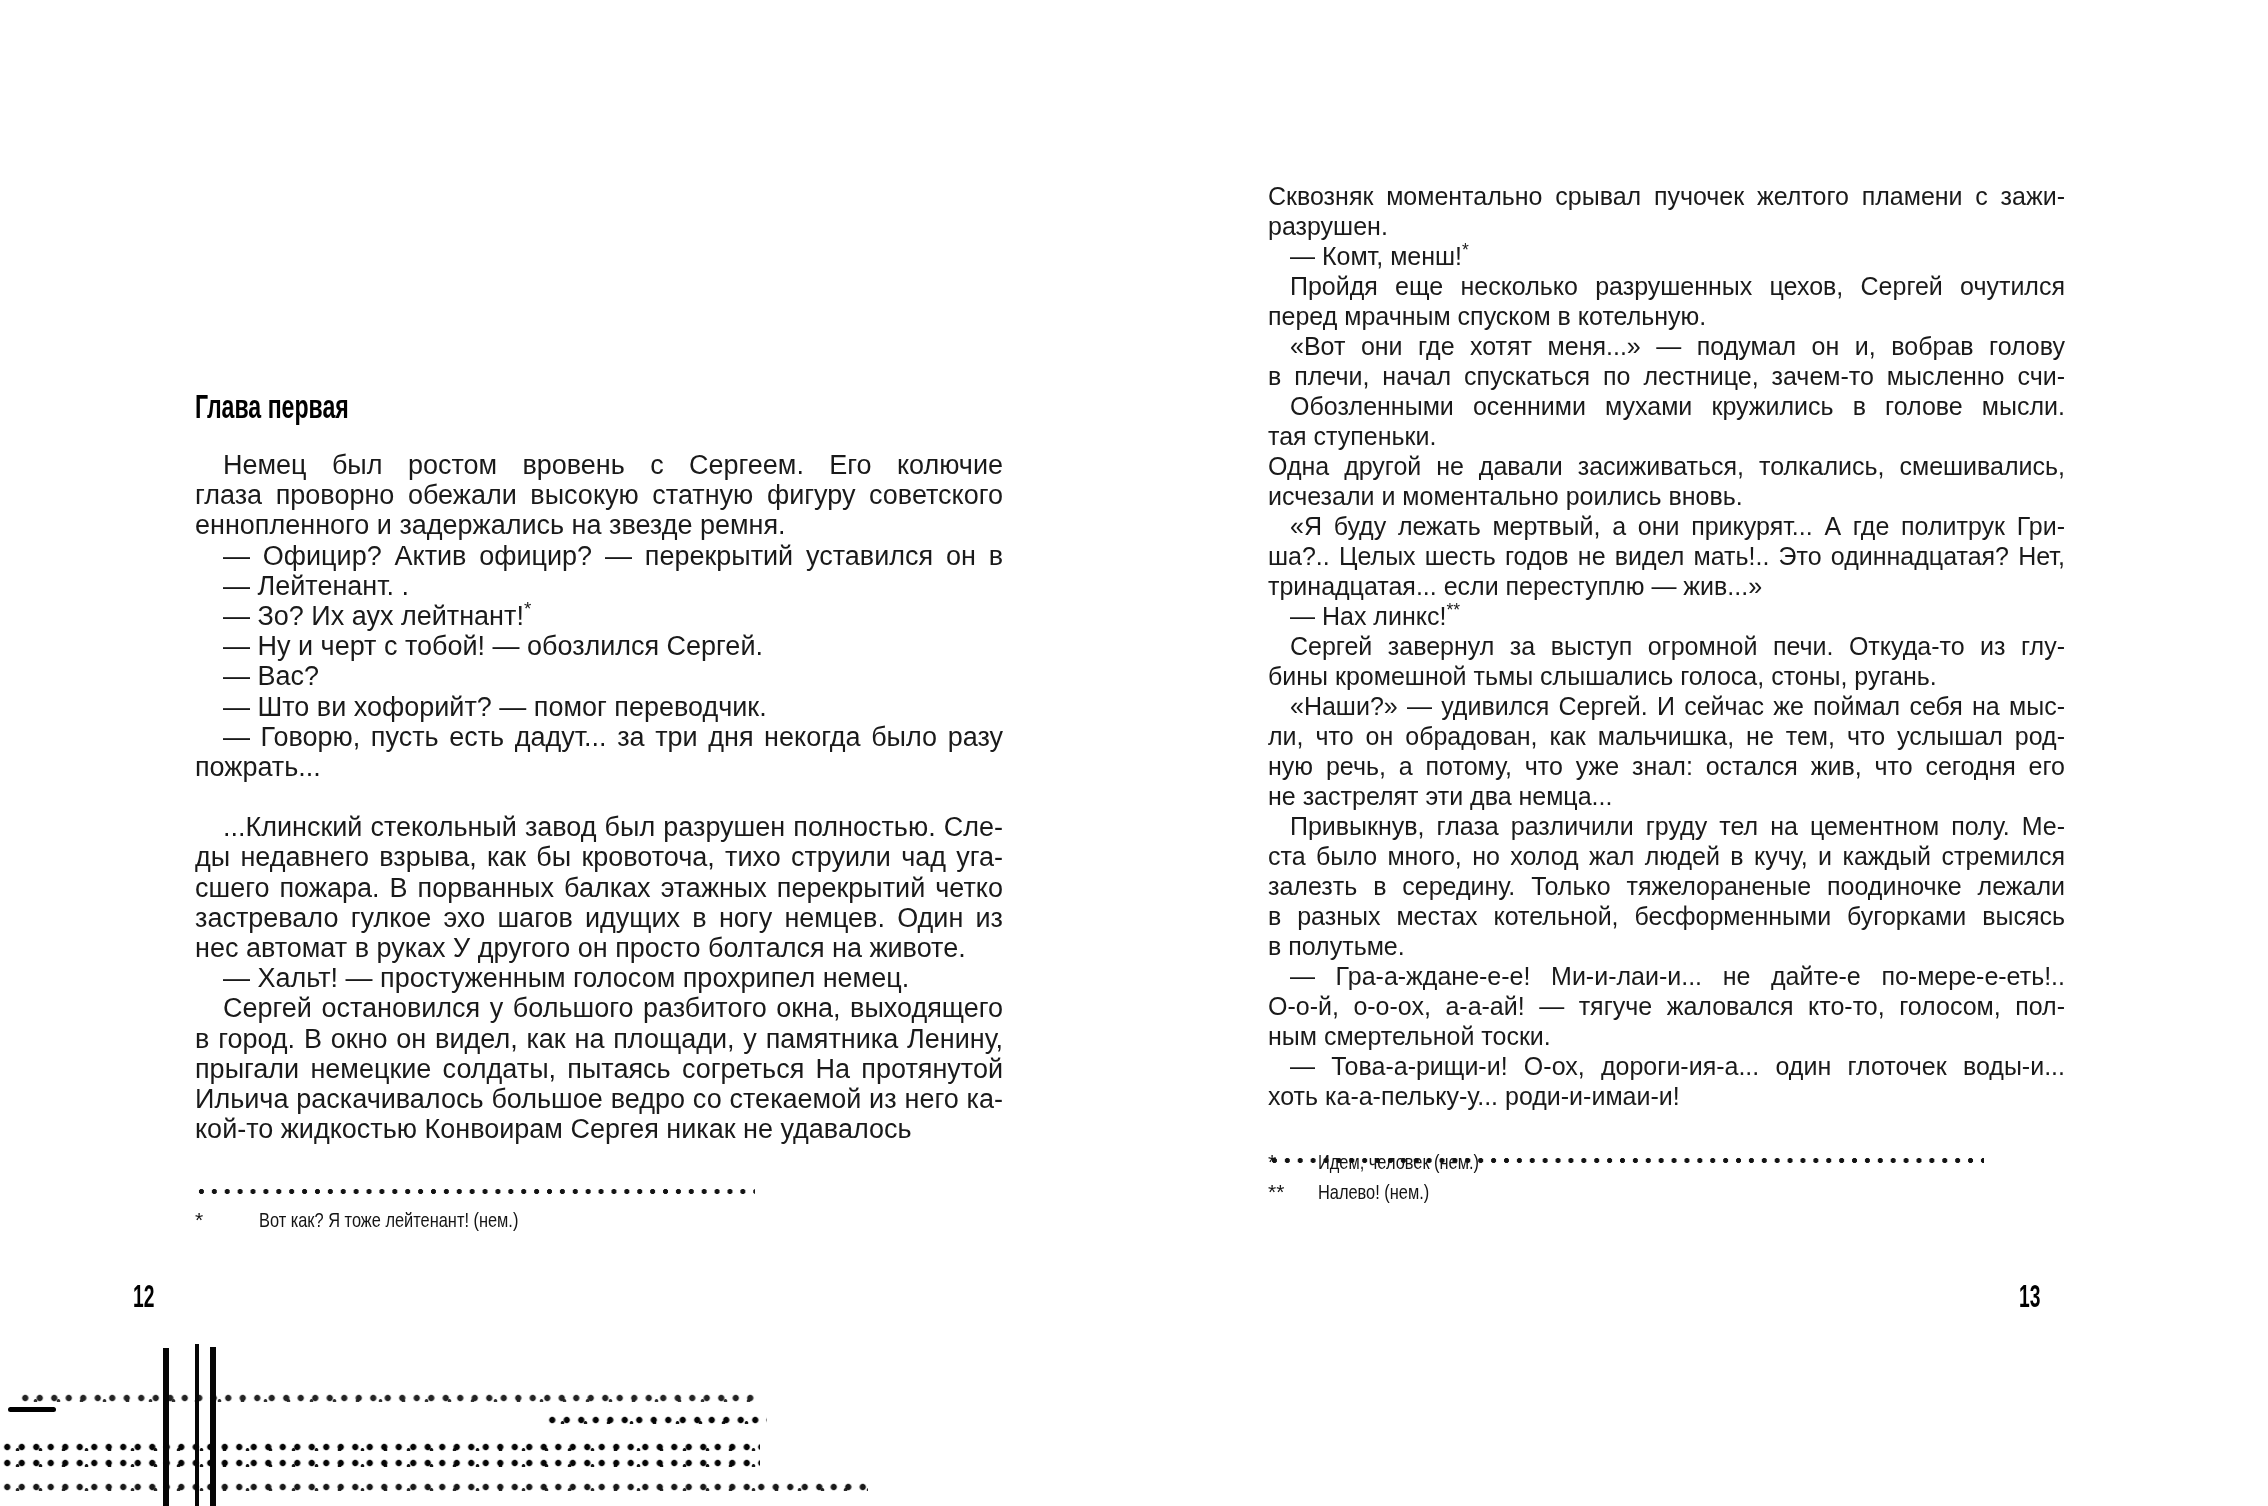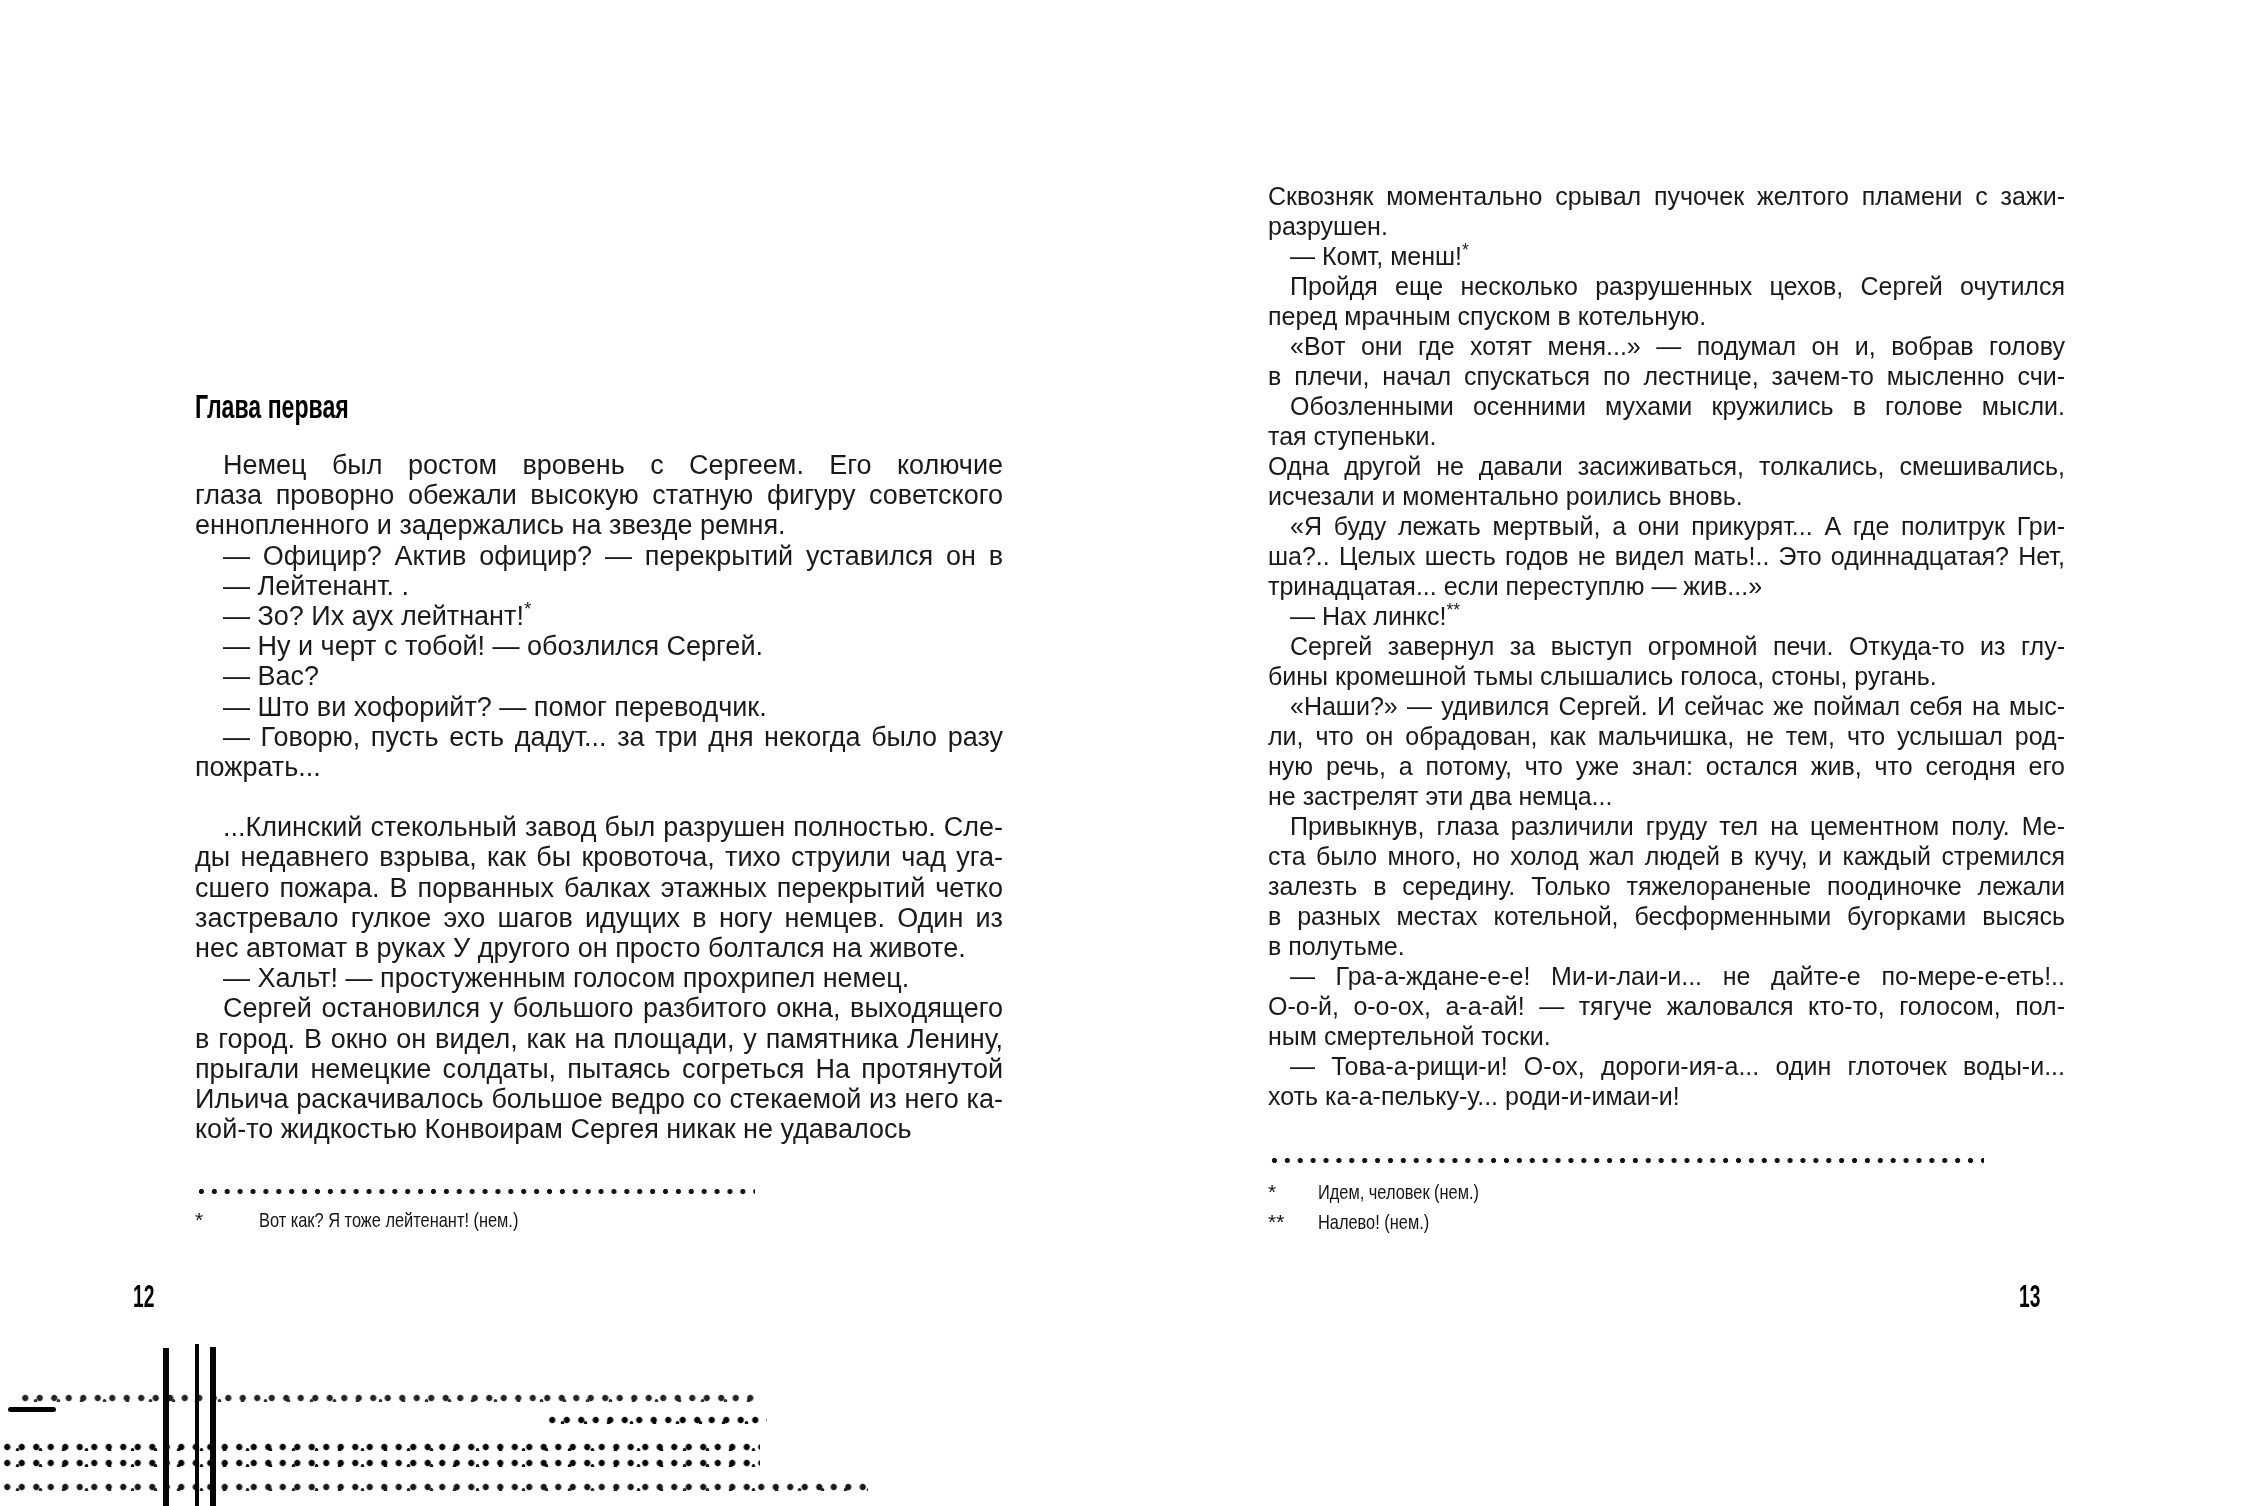--- a/index.html
+++ b/index.html
@@ -38,21 +38,21 @@
     position:absolute;height:7px;
     background-image:radial-gradient(circle,#141414 2.2px,transparent 2.9px);
     background-size:12.9px 7px;
     background-repeat:repeat-x;
   }
   #dot-left{left:195px;top:1188px;width:560px}
   #dot-right{left:1268px;top:1157px;width:716px}
 
   .footnotes{position:absolute}
   #fn-left{left:195px;top:1206px;width:808px}
-  #fn-right{left:1268px;top:1178px;width:797px}
+  #fn-right{left:1268px;top:1148px;width:797px}
   .fn-row{height:30px;line-height:28px;font-size:21px;color:#141414;white-space:nowrap}
   .fn-marker{display:inline-block;vertical-align:top}
   #fn-left  .fn-marker{width:64px}
   #fn-right .fn-marker{width:50px}
   .fn-text{display:inline-block;transform:scaleX(.78);transform-origin:0 50%}
 
   .pagenum{
     position:absolute;
     font-weight:bold;font-size:31px;line-height:31px;color:#000;
     white-space:nowrap;

